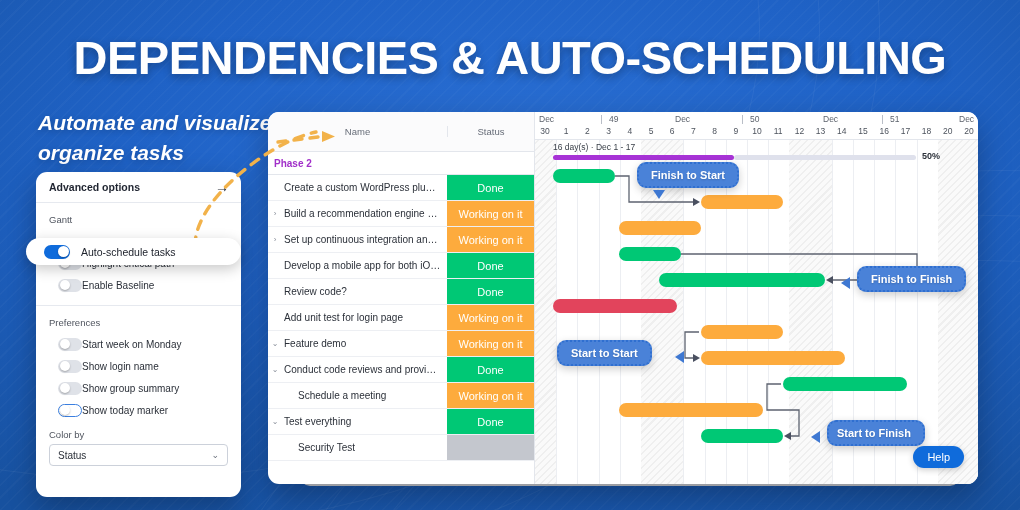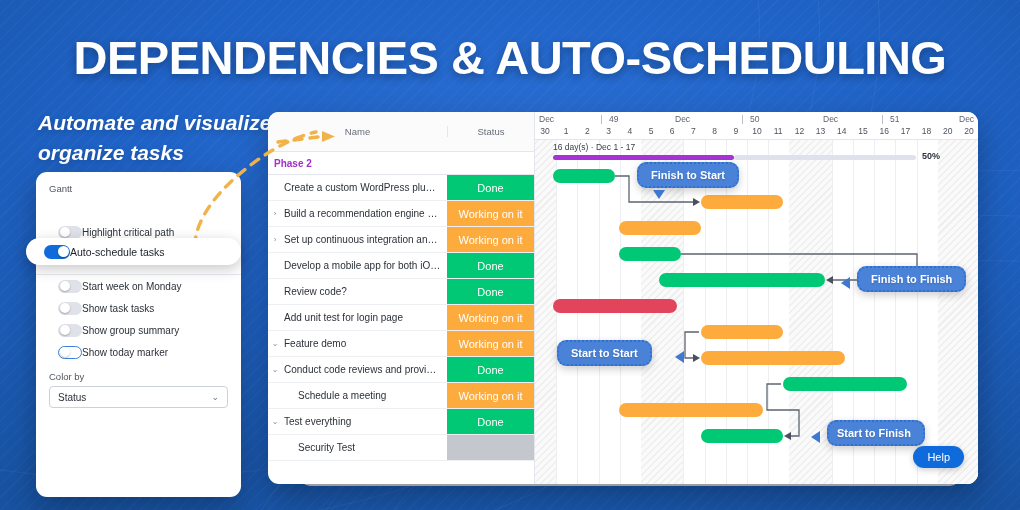--- a/index.html
+++ b/index.html
@@ -115,21 +115,21 @@
   .select-box .chev { font-size: 9px; color: #6b717c; }
 
   
   #autoschedule-row {
     position: absolute; left: 26px; top: 238px;
     width: 215px; height: 27px;
     background: #ffffff;
     border-radius: 14px;
     box-shadow: 0 4px 14px rgba(0,0,0,0.22);
     display: flex; align-items: center;
-    padding-left: 18px; gap: 0;
+    padding-left: 18px; gap: 11px;
     z-index: 9;
   }
   #autoschedule-row .lbl { font-size: 10.5px; color: #20242e; }
   #autoschedule-row .toggle { width: 26px; height: 14px; }
   #autoschedule-row .toggle .knob { width: 11px; height: 11px; top: 1.5px; }
   #autoschedule-row .toggle.on .knob { left: 13.5px; }
 
   
   #dash-arrow { position: absolute; left: 190px; top: 118px; z-index: 7; pointer-events: none; }
 
@@ -256,20 +256,24 @@
   <path d="M 5 128 C 5 100, 30 70, 62 46 C 86 28, 108 18, 126 14" fill="none" stroke="#f2b24a" stroke-width="3.4" stroke-dasharray="9 8" stroke-linecap="round"></path>
 </svg>
 <svg style="position:absolute;left:276px;top:128px;z-index:8;" width="62" height="22" viewBox="0 0 62 22">
   <path d="M 2 14 L 10 13" stroke="#f2b24a" stroke-width="3.4" stroke-linecap="round"></path>
   <path d="M 18 12 L 26 11" stroke="#f2b24a" stroke-width="3.4" stroke-linecap="round"></path>
   <path d="M 34 10 L 42 9" stroke="#f2b24a" stroke-width="3.4" stroke-linecap="round"></path>
   <path d="M 46 3 L 59 8.5 L 46 14 Z" fill="#f2b24a"></path>
 </svg>
 
 <div id="settings-card">
+  <div class="adv-head">
+    <div class="title">Advanced options</div>
+    <div class="arrow">→</div>
+  </div>
 
   <div class="sec-label">Gantt</div>
 
   <div class="opt-row" style="visibility:hidden">
     <div class="toggle on"></div>
     <div class="lbl">Auto-schedule tasks</div>
   </div>
   <div class="opt-row">
     <div class="toggle">
         <div class="knob"></div>
@@ -278,32 +282,33 @@
   </div>
   <div class="opt-row">
     <div class="toggle">
         <div class="knob"></div>
       </div>
     <div class="lbl">Enable Baseline</div>
   </div>
 
   <div class="divider"></div>
 
+  <div class="sec-label">Preferences</div>
 
   <div class="opt-row">
     <div class="toggle">
         <div class="knob"></div>
       </div>
     <div class="lbl">Start week on Monday</div>
   </div>
   <div class="opt-row">
     <div class="toggle">
         <div class="knob"></div>
       </div>
-    <div class="lbl">Show task tasks</div>
+    <div class="lbl">Show login name</div>
   </div>
   <div class="opt-row">
     <div class="toggle">
         <div class="knob"></div>
       </div>
     <div class="lbl">Show group summary</div>
   </div>
   <div class="opt-row">
     <div class="toggle outline">
         <div class="knob"></div>

